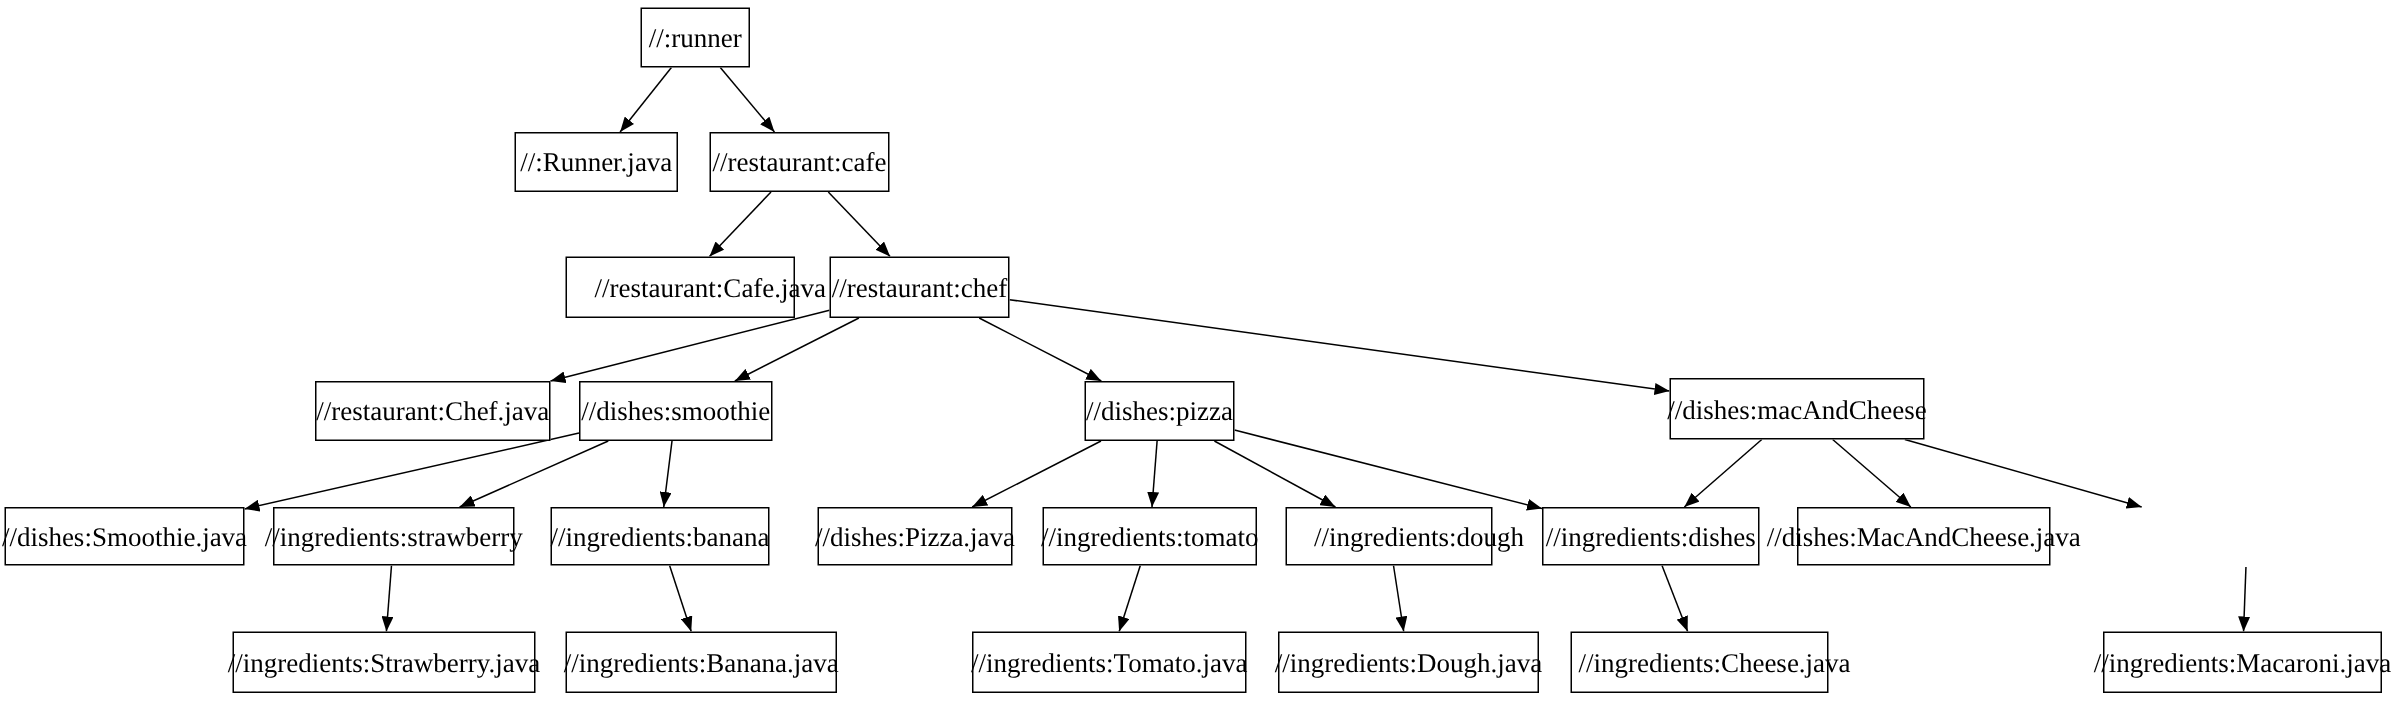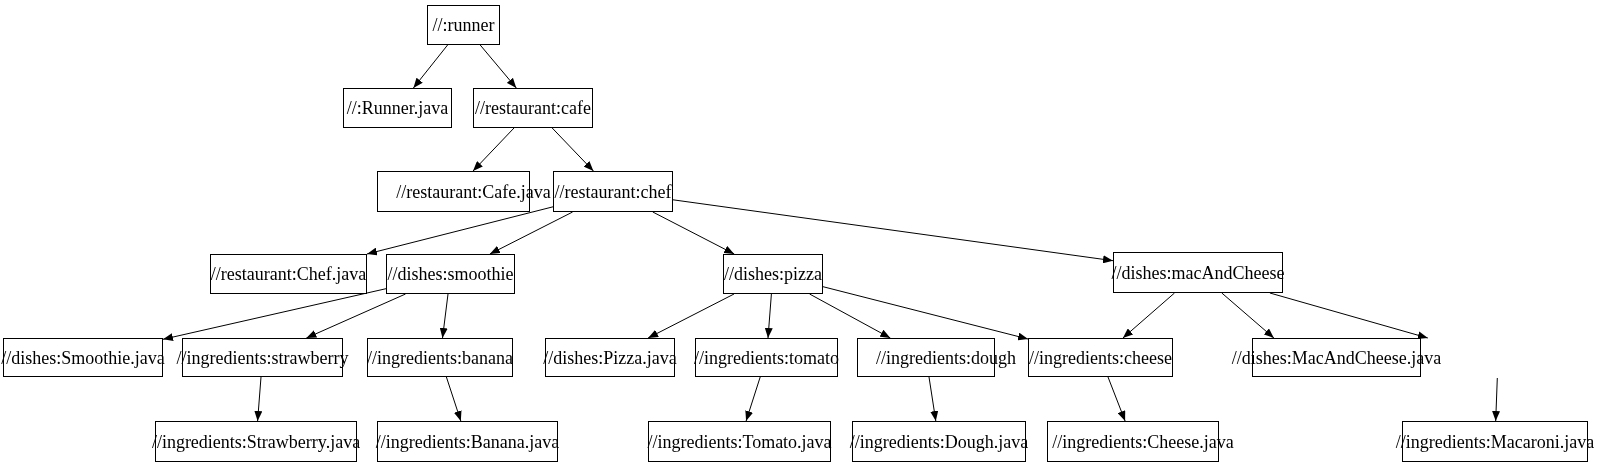--- a/index.html
+++ b/index.html
@@ -86,21 +86,21 @@
     <div class="node" style="left: 210px; top: 254px; width: 157px; height: 40px;">//restaurant:Chef.java</div>
     <div class="node" style="left: 386px; top: 254px; width: 129px; height: 40px;">//dishes:smoothie</div>
     <div class="node" style="left: 723px; top: 254px; width: 100px; height: 40px;">//dishes:pizza</div>
     <div class="node" style="left: 1113px; top: 252px; width: 170px; height: 41px;">//dishes:macAndCheese</div>
     <div class="node" style="left: 3px; top: 338px; width: 160px; height: 39px;">//dishes:Smoothie.java</div>
     <div class="node" style="left: 182px; top: 338px; width: 161px; height: 39px;">//ingredients:strawberry</div>
     <div class="node" style="left: 367px; top: 338px; width: 146px; height: 39px;">//ingredients:banana</div>
     <div class="node" style="left: 695px; top: 338px; width: 143px; height: 39px;">//ingredients:tomato</div>
     <div class="node" style="left: 545px; top: 338px; width: 130px; height: 39px;">//dishes:Pizza.java</div>
     <div class="node" style="left: 857px; top: 338px; width: 138px; height: 39px; padding-left: 40px;">//ingredients:dough</div>
-    <div class="node" style="left: 1028px; top: 338px; width: 145px; height: 39px;">//ingredients:cheese</div>
-    <div class="node" style="left: 1252px; top: 338px; width: 169px; height: 39px;">//dishes:MacAndCheese.java</div>
+    <div class="node" style="left: 1028px; top: 338px; width: 145px; height: 39px;">//ingredients:dishes</div>
+    <div class="node" style="left: 1198px; top: 338px; width: 169px; height: 39px;">//dishes:MacAndCheese.java</div>
     <div class="node" style="left: 155px; top: 421px; width: 202px; height: 41px;">//ingredients:Strawberry.java</div>
     <div class="node" style="left: 377px; top: 421px; width: 181px; height: 41px;">//ingredients:Banana.java</div>
     <div class="node" style="left: 648px; top: 421px; width: 183px; height: 41px;">//ingredients:Tomato.java</div>
     <div class="node" style="left: 852px; top: 421px; width: 174px; height: 41px;">//ingredients:Dough.java</div>
     <div class="node" style="left: 1047px; top: 421px; width: 172px; height: 41px; padding-left: 20px;">//ingredients:Cheese.java</div>
     <div class="node" style="left: 1402px; top: 421px; width: 186px; height: 41px;">//ingredients:Macaroni.java</div>
   </div>
 
 </body></html>

